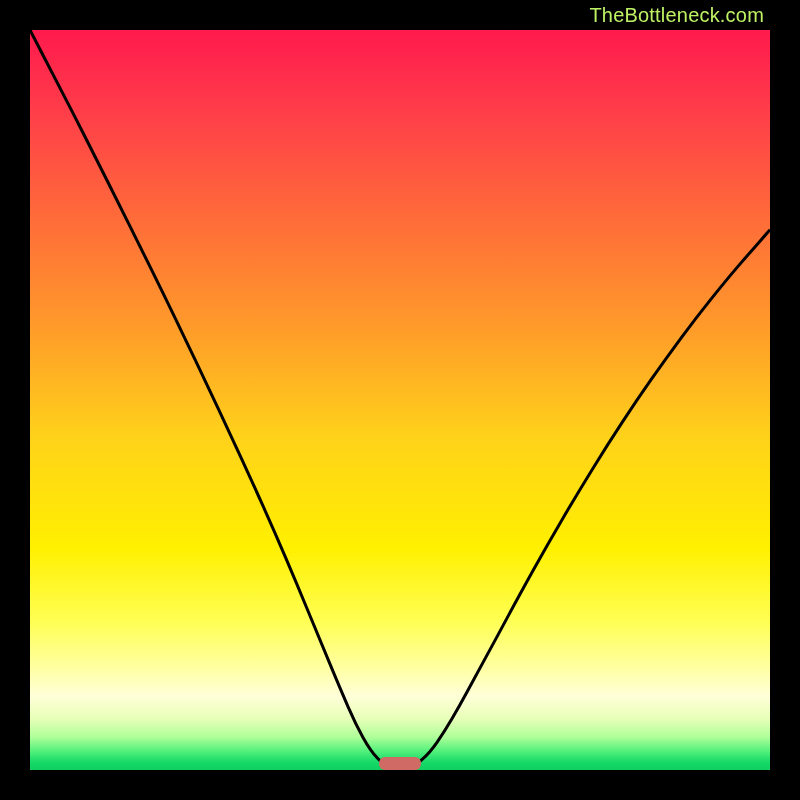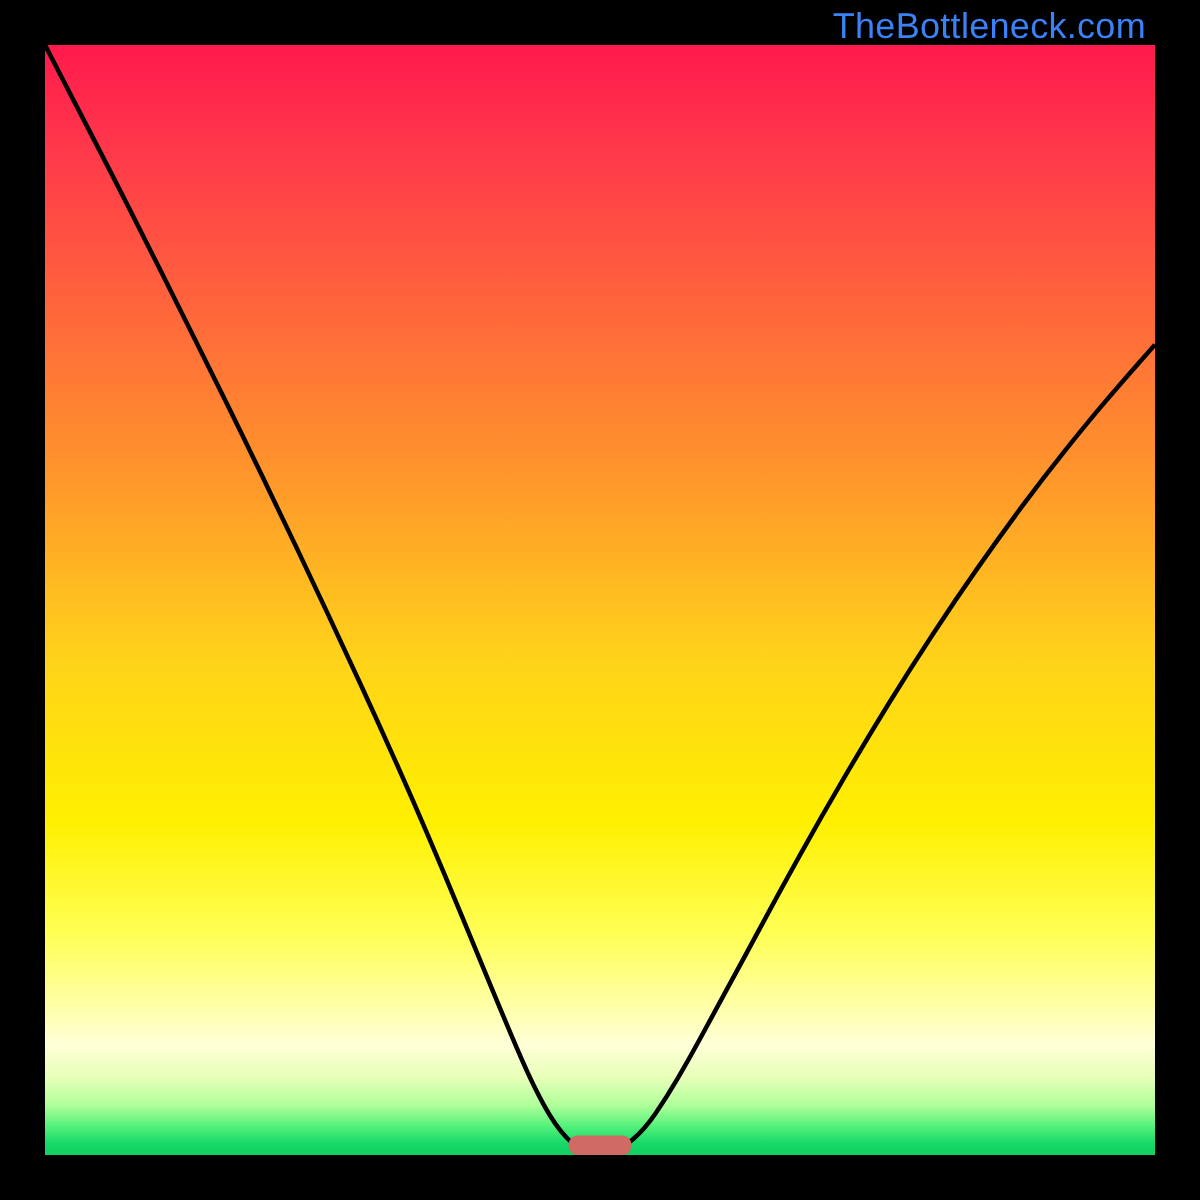--- a/index.html
+++ b/index.html
@@ -20,22 +20,22 @@
     overflow: hidden;
   }
   .gradient {
     position: absolute;
     inset: 0;
   }
   .watermark {
     position: absolute;
     top: 4px;
     right: 36px;
-    color: #3b82f6;
-    font-size: 24px;
+    color: #bef264;
+    font-size: 20px;
     font-weight: 500;
     letter-spacing: 0.2px;
   }
   svg.curve {
     position: absolute;
     inset: 0;
   }
   .marker {
     position: absolute;
     background: #cf6a64;

